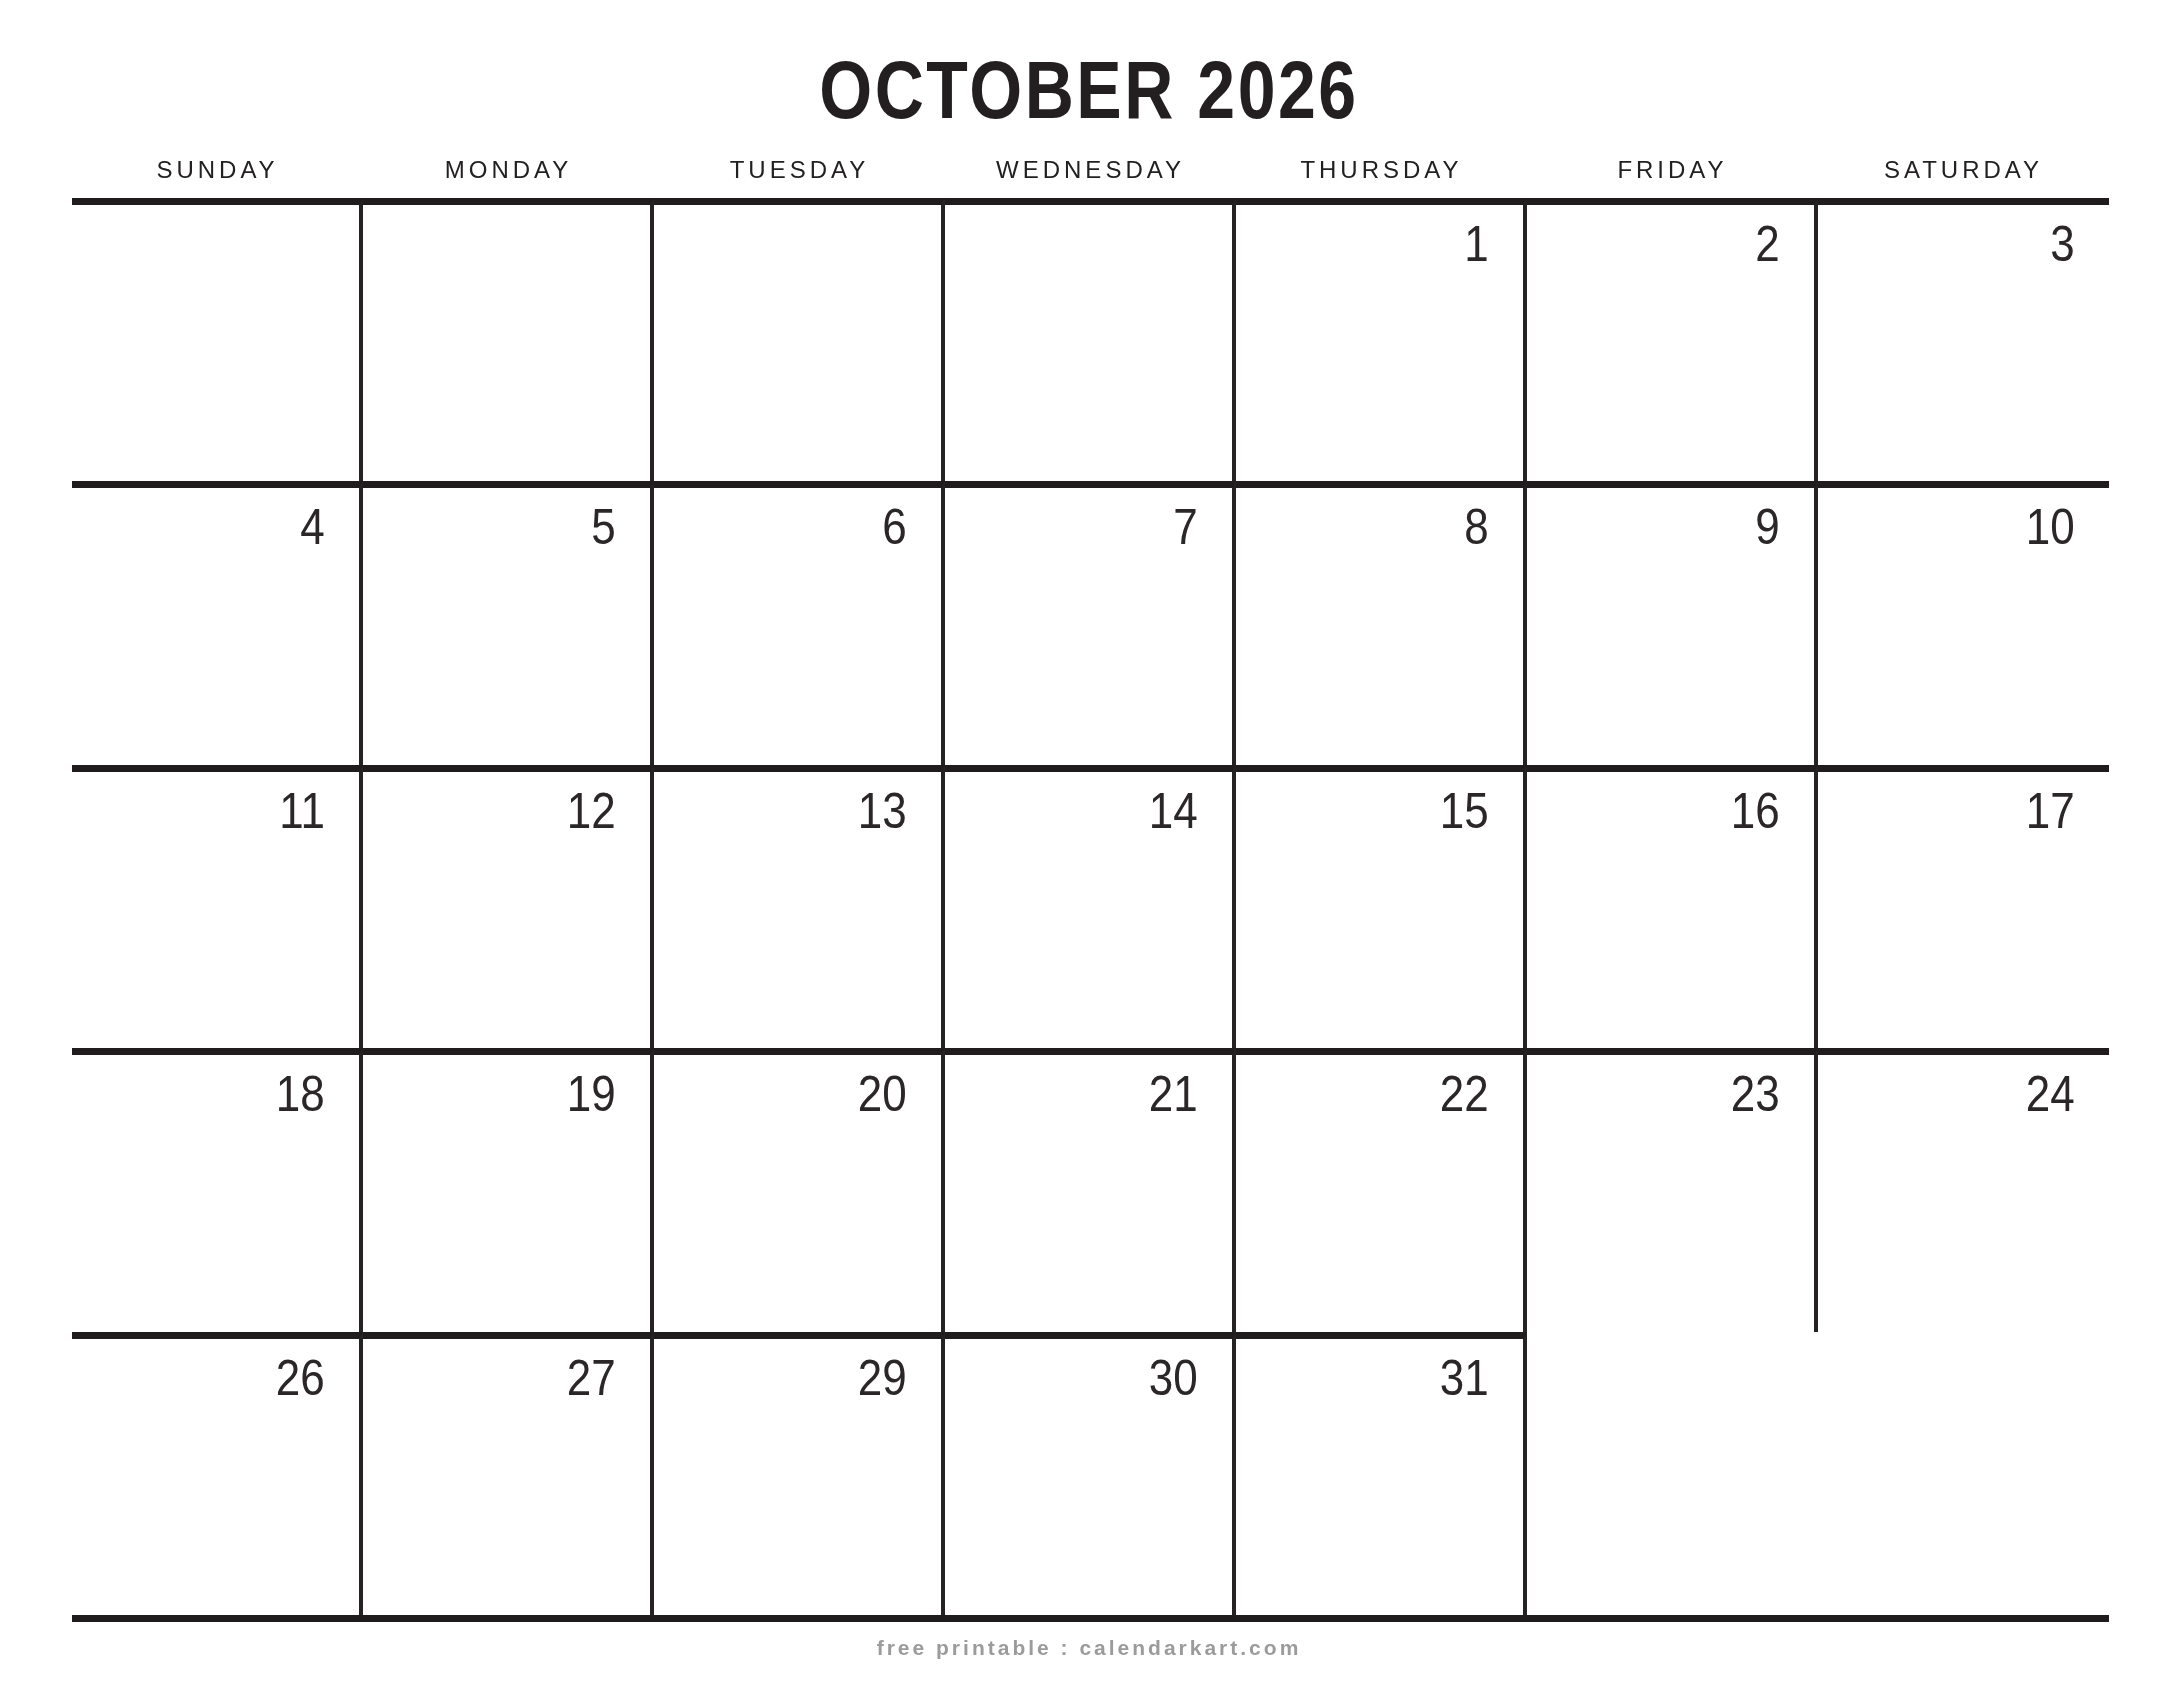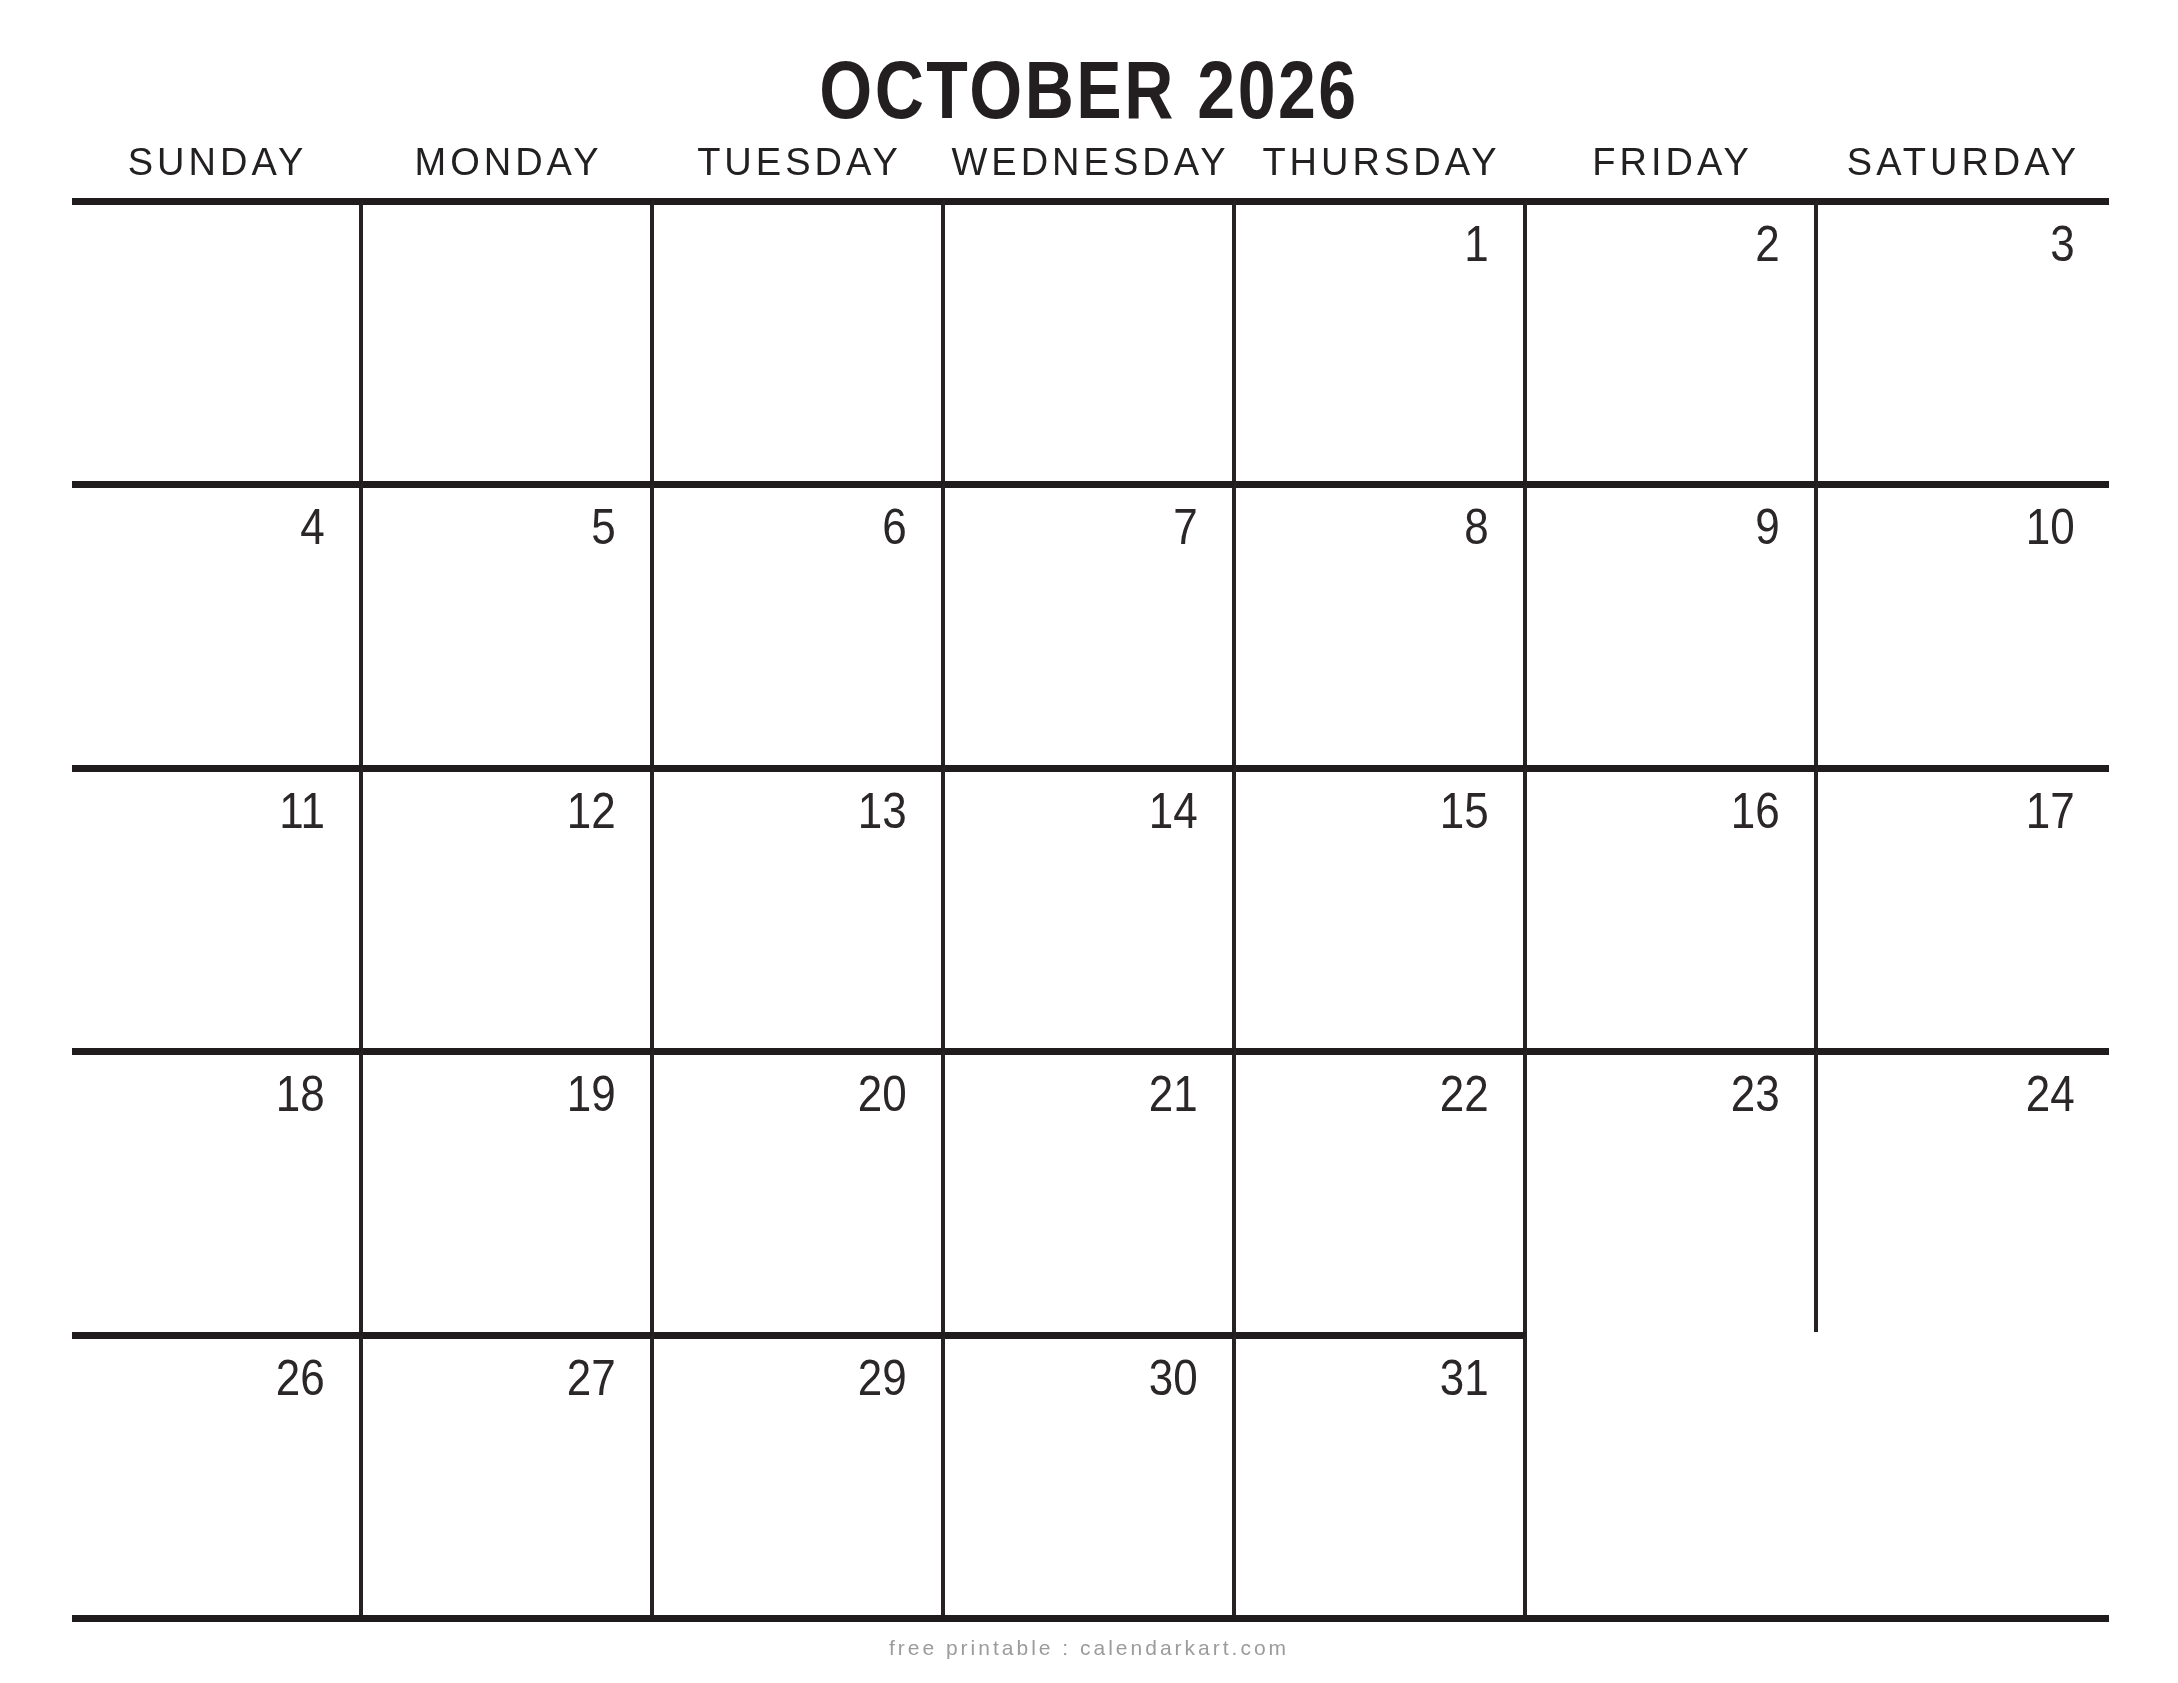--- a/index.html
+++ b/index.html
@@ -28,21 +28,21 @@
   .weekday-row {
     position: absolute;
     left: 72px; top: 137px;
     width: 2037px; height: 55px;
     display: grid;
     grid-template-columns: repeat(7, 1fr);
     align-items: end;
   }
   .weekday-label {
     text-align: center;
-    font-size: 38px;
+    font-size: 24px;
     font-weight: 400;
     letter-spacing: 4px;
     color: #232021;
     padding-bottom: 8px;
     white-space: nowrap;
   }
 
   .calendar-grid {
     position: absolute;
     left: 72px; top: 198px;
@@ -69,21 +69,21 @@
     transform: scaleX(0.88);
     transform-origin: 100% 0%;
     line-height: 1.05;
   }
 
   .footer-credit {
     position: absolute;
     left: 0; top: 1636px; width: 2178px;
     text-align: center;
     font-size: 21px;
-    font-weight: 400;
+    font-weight: 700;
     letter-spacing: 3px;
     color: #9b9b9b;
     white-space: nowrap;
   }
 </style>
 </head>
 <body>
 
 <div class="page">
 

